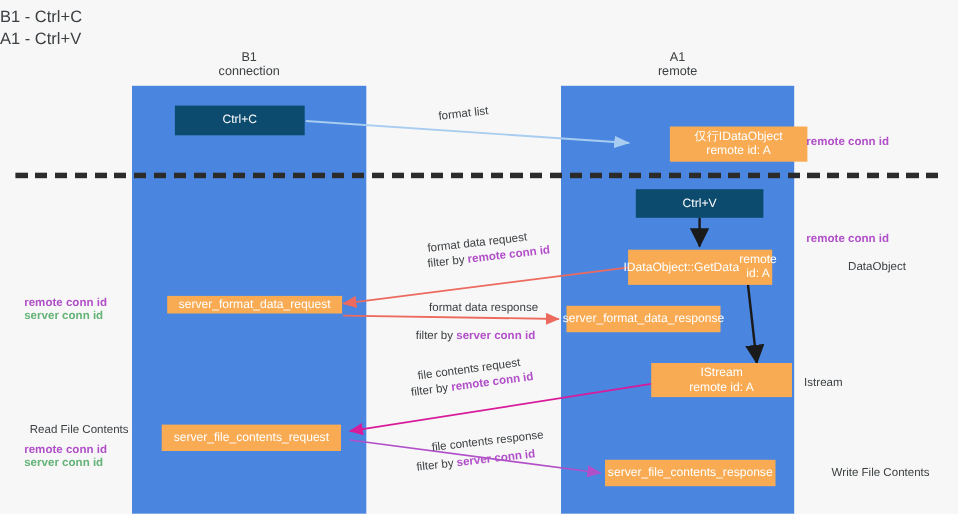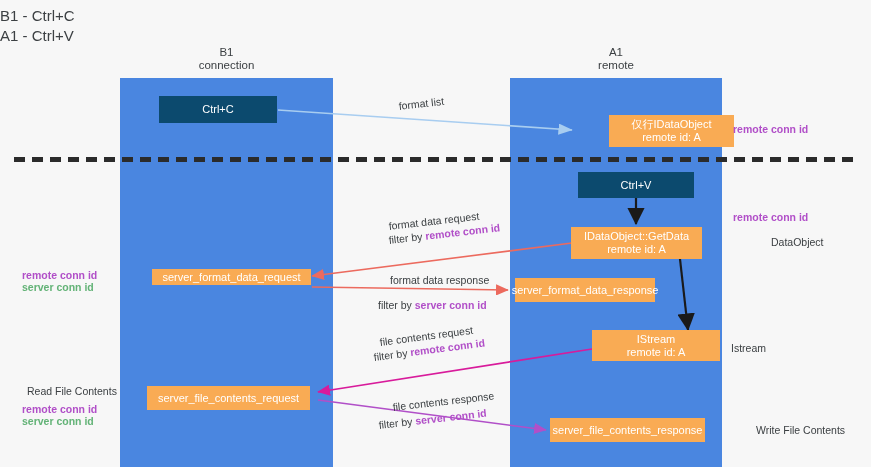--- a/index.html
+++ b/index.html
@@ -117,21 +117,21 @@
 
   <div class="box orange" style="left:573px;top:115px;width:125px;height:32px;flex-direction:column;margin-left:36px;">
     <span>仅行IDataObject</span>
     <span>remote id: A</span>
   </div>
 
   <div class="box green" style="left:578px;top:172px;width:116px;height:26px;">
     <span>Ctrl+V</span>
   </div>
 
-  <div class="box orange" style="left:571px;top:227px;width:131px;height:32px;flex-direction:column;">
+  <div class="box orange" style="left:571px;top:227px;width:131px;height:32px;flex-direction:row;">
     <span>IDataObject::GetData</span>
     <span>remote id: A</span>
   </div>
 
   <div class="box orange" style="left:152px;top:269px;width:159px;height:16px;">
     <span>server_format_data_request</span>
   </div>
 
   <div class="box orange" style="left:515px;top:278px;width:140px;height:24px;">
     <span>server_format_data_response</span>

